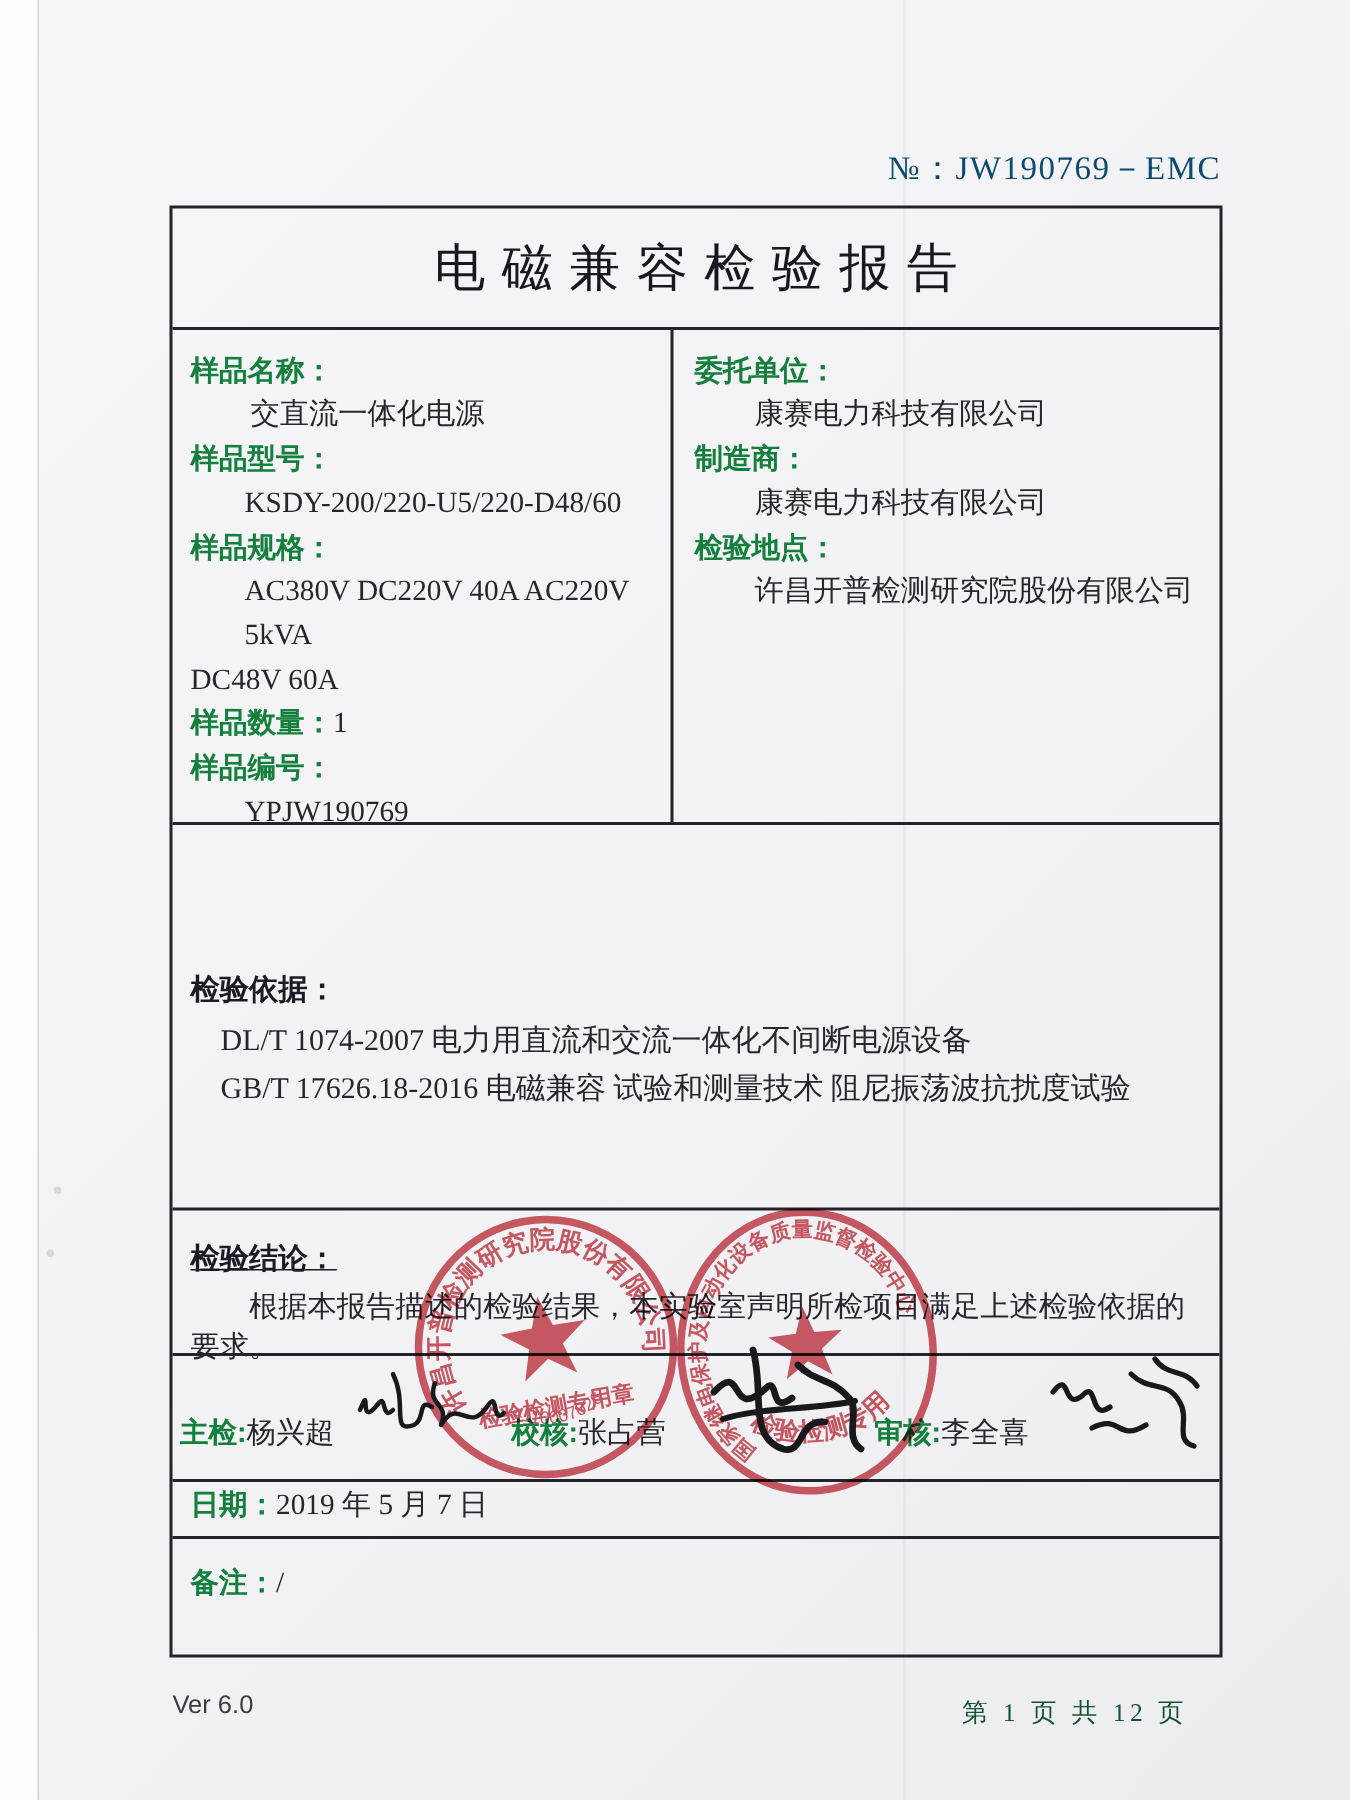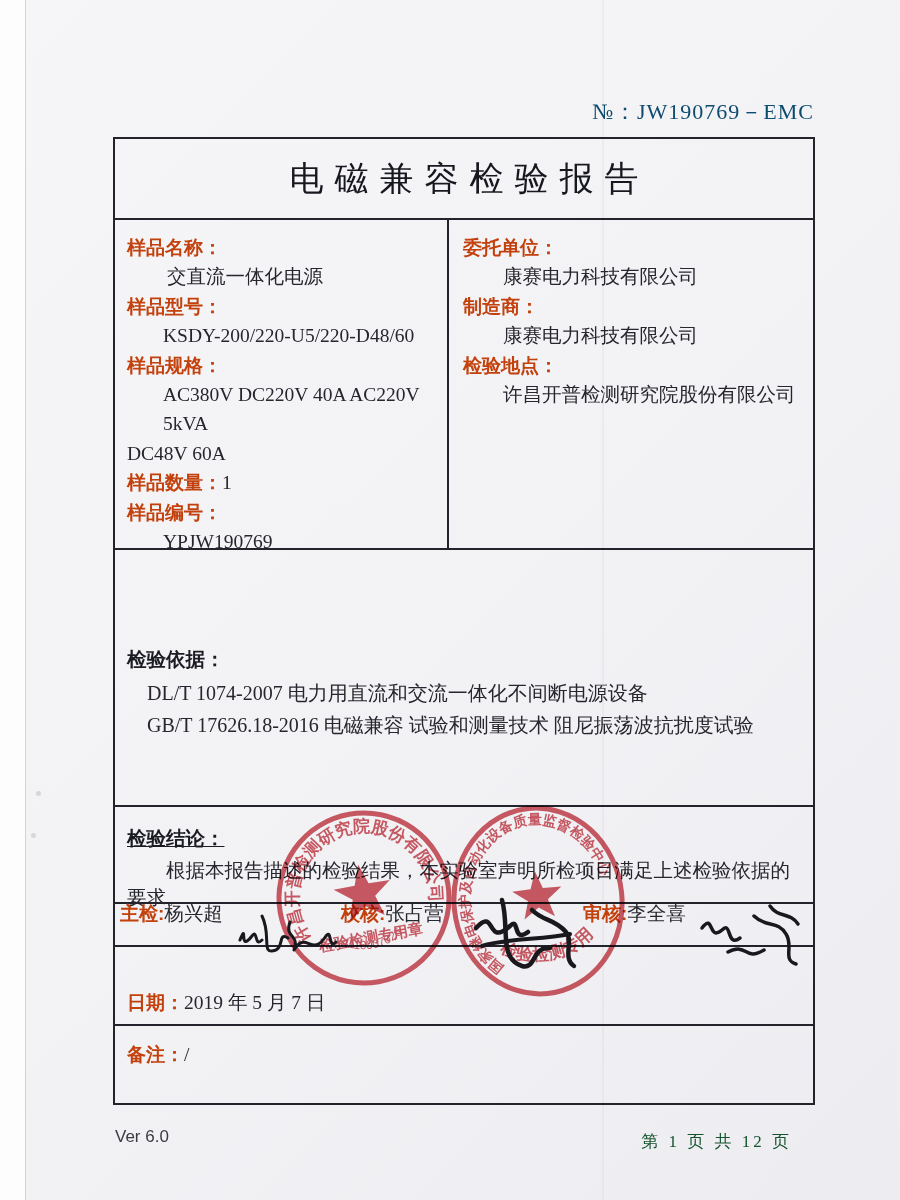--- a/index.html
+++ b/index.html
@@ -23,32 +23,32 @@
   .tbl{
     position:absolute;left:113px;top:137px;width:702px;height:968px;
     border:2px solid #23232b;box-sizing:border-box;
   }
   .row{position:absolute;left:0;width:698px;border-bottom:2px solid #23232b;box-sizing:border-box;}
   .r1{top:0;height:81px;display:flex;align-items:center;justify-content:center;}
   .r2{top:81px;height:330px;}
   .r3{top:411px;height:82px;}
   .r4{top:493px;height:175px;}
   .r5{top:668px;height:97px;}
-  .r6{top:735px;height:73px;}
+  .r6{top:776px;height:73px;}
   .r7{top:838px;height:49px;}
   .r8{top:887px;height:77px;border-bottom:none;}
   .vdiv{position:absolute;left:332px;top:81px;width:2px;height:330px;background:#23232b;}
   .title{
     font-size:34px;letter-spacing:11px;font-weight:500;color:#17171f;
     padding-left:11px; 
   }
   .cell{position:absolute;top:0;bottom:0;padding:13px 12px;line-height:29.4px;font-size:19.5px;}
   .cellL{left:0;width:332px;box-sizing:border-box;}
   .cellR{left:334px;width:364px;box-sizing:border-box;padding-left:14px;}
-  .lbl{font-family:"Liberation Sans", sans-serif;font-weight:700;font-size:19px;color:#c2410c;}
+  .lbl{font-family:"Liberation Sans", sans-serif;font-weight:700;font-size:19px;color:#15803d;}
   .val{color:#26262e;}
   .ind{padding-left:40px;}
   .ind2{padding-left:36px;}
   .sec-label{position:absolute;left:12px;font-family:"Liberation Sans",sans-serif;font-weight:700;font-size:19.5px;color:#1b1b23;}
   .opt{position:absolute;top:36px;font-size:19.5px;white-space:nowrap;}
   .cb{display:inline-block;width:18px;height:18px;border:2.5px solid #23232b;position:relative;vertical-align:-3px;margin-right:5px;box-sizing:border-box;background:transparent;}
   .cb .mark{display:none;position:absolute;left:-1px;top:-9px;font-size:23px;font-weight:bold;color:#17171f;}
   .cb.checked .mark{display:block;}
   .basis-line{position:absolute;left:32px;font-size:20px;color:#26262e;white-space:nowrap;}
   .concl-text{position:absolute;left:12px;top:50px;width:676px;font-size:19.5px;text-indent:2em;color:#26262e;}

